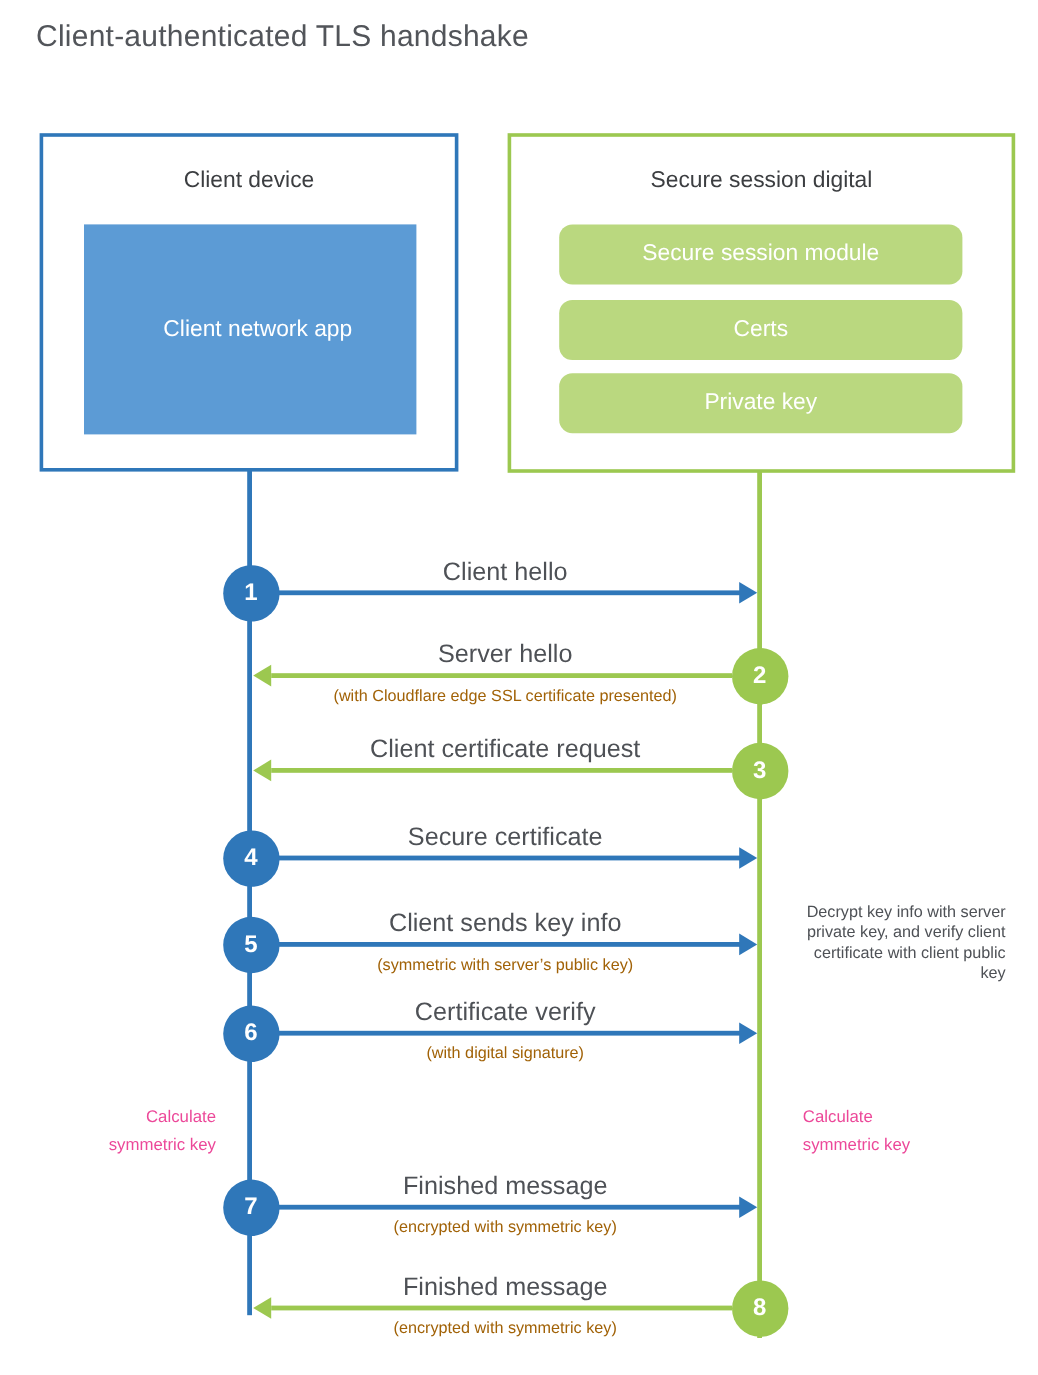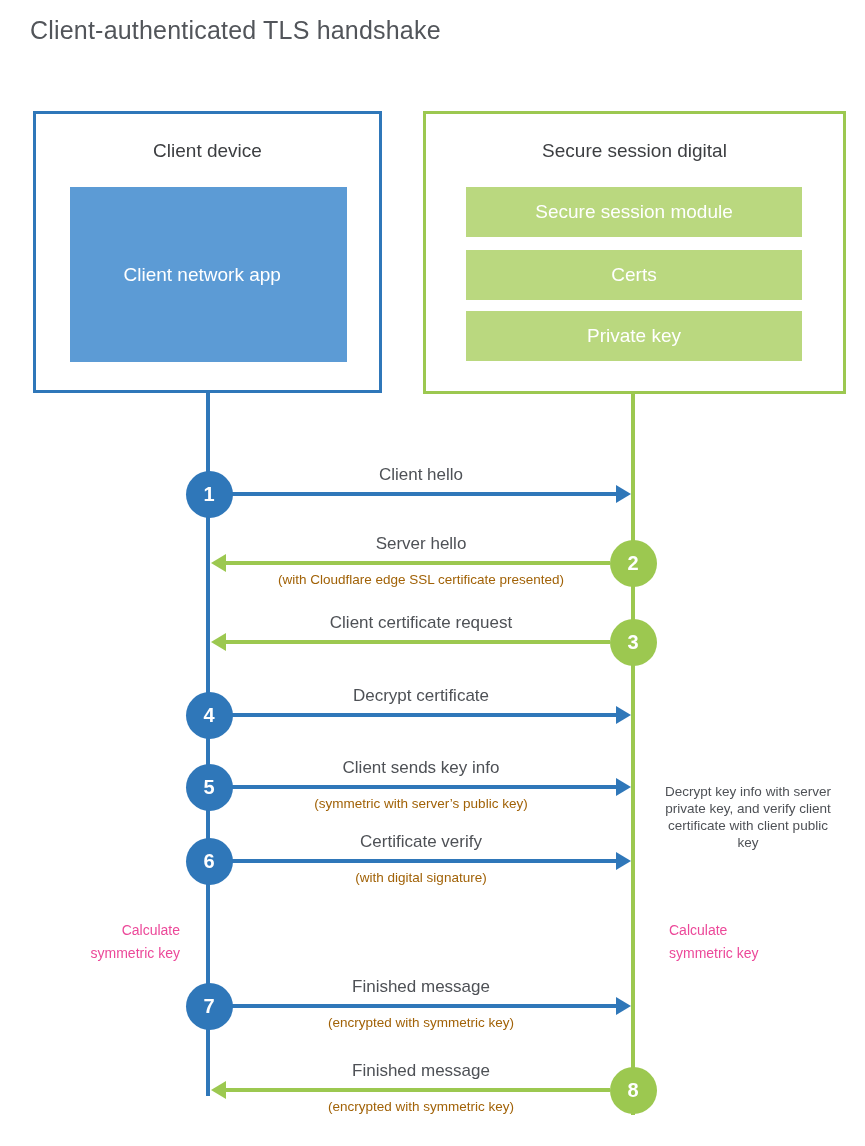--- a/index.html
+++ b/index.html
@@ -16,24 +16,24 @@
   .client-box{left:33px;top:111px;width:349px;height:282px;border:3px solid var(--blue);}
   .server-box{left:423px;top:111px;width:423px;height:283px;border:3px solid var(--green);}
   .actor-title{
     position:absolute;left:0;top:26px;width:100%;text-align:center;
     font-size:19px;font-weight:400;color:#3c3e41;
   }
   .app-box{
     position:absolute;left:70px;top:187px;width:277px;height:175px;background:var(--blueFill);
     display:flex;align-items:center;justify-content:center;
   }
-  .app-box span{display:block;width:170px;text-align:left;color:#fff;font-size:19px;line-height:1.35;}
+  .app-box span{display:block;width:170px;text-align:right;color:#fff;font-size:19px;line-height:1.35;}
   .server-bar{
     position:absolute;left:466px;width:336px;height:50px;background:var(--greenFill);
-    display:flex;align-items:center;justify-content:center;color:#fff;font-size:19px;
+    display:flex;align-items:center;justify-content:center;color:#fff;font-size:19px;border-radius:11px;
   }
   
   .vline{position:absolute;width:4px;}
   .vline-blue{left:206px;top:392px;height:704px;background:var(--blue);}
   .vline-green{left:631px;top:393px;height:722px;background:var(--green);}
   
   .step-circle{
     position:absolute;width:47px;height:47px;border-radius:50%;z-index:3;
     display:flex;align-items:center;justify-content:center;
     color:#fff;font-size:20px;font-weight:700;
@@ -42,33 +42,33 @@
   .step-circle.green{background:var(--green);}
   .arrow-line{position:absolute;height:4px;z-index:2;}
   .arrow-line.blue{background:var(--blue);}
   .arrow-line.green{background:var(--green);}
   .arrow-head{position:absolute;width:0;height:0;z-index:2;
     border-top:9px solid transparent;border-bottom:9px solid transparent;}
   .arrow-head.right{border-left:15px solid var(--blue);}
   .arrow-head.left{border-right:15px solid var(--green);}
   .step-label{
     position:absolute;left:221px;width:400px;text-align:center;
-    font-size:17px;color:#4e5156;
+    font-size:21px;color:#4e5156;
   }
   .step-sublabel{
     position:absolute;left:171px;width:500px;text-align:center;
     font-size:13.5px;color:#a16207;
   }
   
   .note{position:absolute;font-size:14px;color:#ec4899;line-height:23px;}
   .note-calc-left{left:30px;top:919px;width:150px;text-align:right;}
   .note-calc-right{left:669px;top:919px;width:150px;text-align:left;}
   .note-decrypt{
     position:absolute;left:658px;top:751px;width:180px;
-    font-size:13.5px;color:#4e5156;line-height:17px;text-align:center;margin-top:32px;
+    font-size:13.5px;color:#4e5156;line-height:17px;text-align:right;
   }
 </style>
 </head>
 <body>
 
 <div class="canvas" style="--blue: #2F77B9; --blueFill: #5C9BD5; --green: #9CC850; --greenFill: #BAD87F;">
   <h1 class="page-title">Client-authenticated TLS handshake</h1>
 
   <div class="actor-box client-box">
     <div class="actor-title">Client device</div>
@@ -97,21 +97,21 @@
       <div class="arrow-head left" style="top: 554px; left: 211px;"></div>
       <div class="step-label" style="top: 534px;">Server hello</div>
       <div class="step-sublabel" style="top: 572px;">(with Cloudflare edge SSL certificate presented)</div>
       <div class="step-circle green" style="left: 609.5px; top: 618.5px;">3</div>
       <div class="arrow-line green" style="top: 640px; left: 226px; width: 384px;"></div>
       <div class="arrow-head left" style="top: 633px; left: 211px;"></div>
       <div class="step-label" style="top: 613px;">Client certificate request</div>
       <div class="step-circle blue" style="left: 185.5px; top: 691.5px;">4</div>
       <div class="arrow-line blue" style="top: 713px; left: 228px; width: 390px;"></div>
       <div class="arrow-head right" style="top: 706px; left: 616px;"></div>
-      <div class="step-label" style="top: 686px;">Decrypt certificate</div>
+      <div class="step-label" style="top: 686px;">Secure certificate</div>
       <div class="step-circle blue" style="left: 185.5px; top: 763.5px;">5</div>
       <div class="arrow-line blue" style="top: 785px; left: 228px; width: 390px;"></div>
       <div class="arrow-head right" style="top: 778px; left: 616px;"></div>
       <div class="step-label" style="top: 758px;">Client sends key info</div>
       <div class="step-sublabel" style="top: 796px;">(symmetric with server’s public key)</div>
       <div class="step-circle blue" style="left: 185.5px; top: 837.5px;">6</div>
       <div class="arrow-line blue" style="top: 859px; left: 228px; width: 390px;"></div>
       <div class="arrow-head right" style="top: 852px; left: 616px;"></div>
       <div class="step-label" style="top: 832px;">Certificate verify</div>
       <div class="step-sublabel" style="top: 870px;">(with digital signature)</div>

